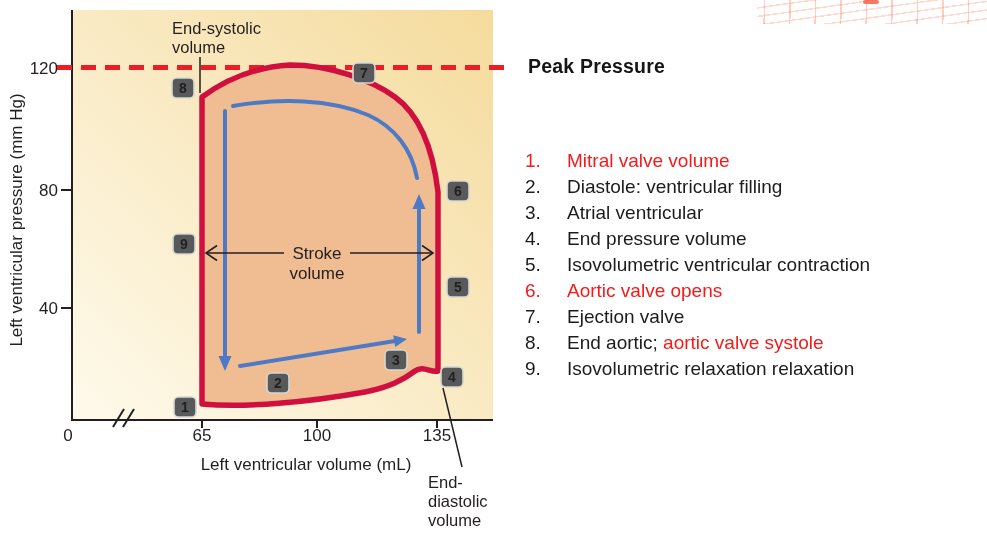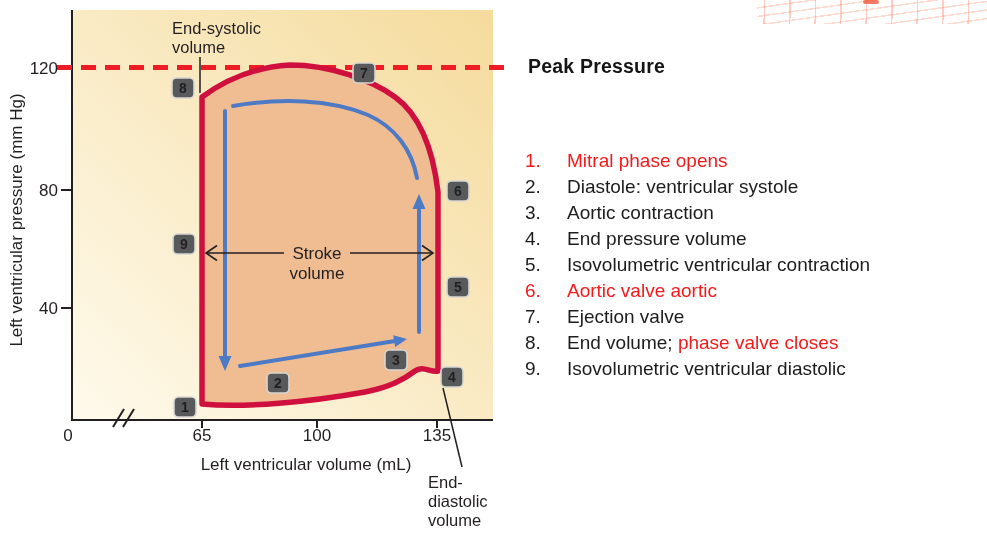--- a/index.html
+++ b/index.html
@@ -134,53 +134,53 @@
         <text x="184" y="249" fill="#ffffff">9</text>
       </g>
     </g>
   </svg>
 
   <div class="right-panel">
     <div class="peak-title">Peak Pressure</div>
     <ol class="legend">
       <li>
         <span class="red">1.</span>
-        <span><span class="red">Mitral phase opens</span></span>
+        <span><span class="red">Mitral valve volume</span></span>
       </li>
       <li>
         <span>2.</span>
-        <span><span>Diastole: ventricular systole</span></span>
+        <span><span>Diastole: ventricular filling</span></span>
       </li>
       <li>
         <span>3.</span>
-        <span><span>Aortic contraction</span></span>
+        <span><span>Atrial ventricular</span></span>
       </li>
       <li>
         <span>4.</span>
         <span><span>End pressure volume</span></span>
       </li>
       <li>
         <span>5.</span>
         <span><span>Isovolumetric ventricular contraction</span></span>
       </li>
       <li>
         <span class="red">6.</span>
-        <span><span class="red">Aortic valve aortic</span></span>
+        <span><span class="red">Aortic valve opens</span></span>
       </li>
       <li>
         <span>7.</span>
         <span><span>Ejection valve</span></span>
       </li>
       <li>
         <span>8.</span>
-        <span><span>End volume; </span><span class="red">phase valve closes</span></span>
+        <span><span>End aortic; </span><span class="red">aortic valve systole</span></span>
       </li>
       <li>
         <span>9.</span>
-        <span><span>Isovolumetric ventricular diastolic</span></span>
+        <span><span>Isovolumetric relaxation relaxation</span></span>
       </li>
     </ol>
   </div>
 
   <div class="ecg-deco">
     <div class="grid"></div>
     <div class="blob"></div>
   </div>
 
 </div>

